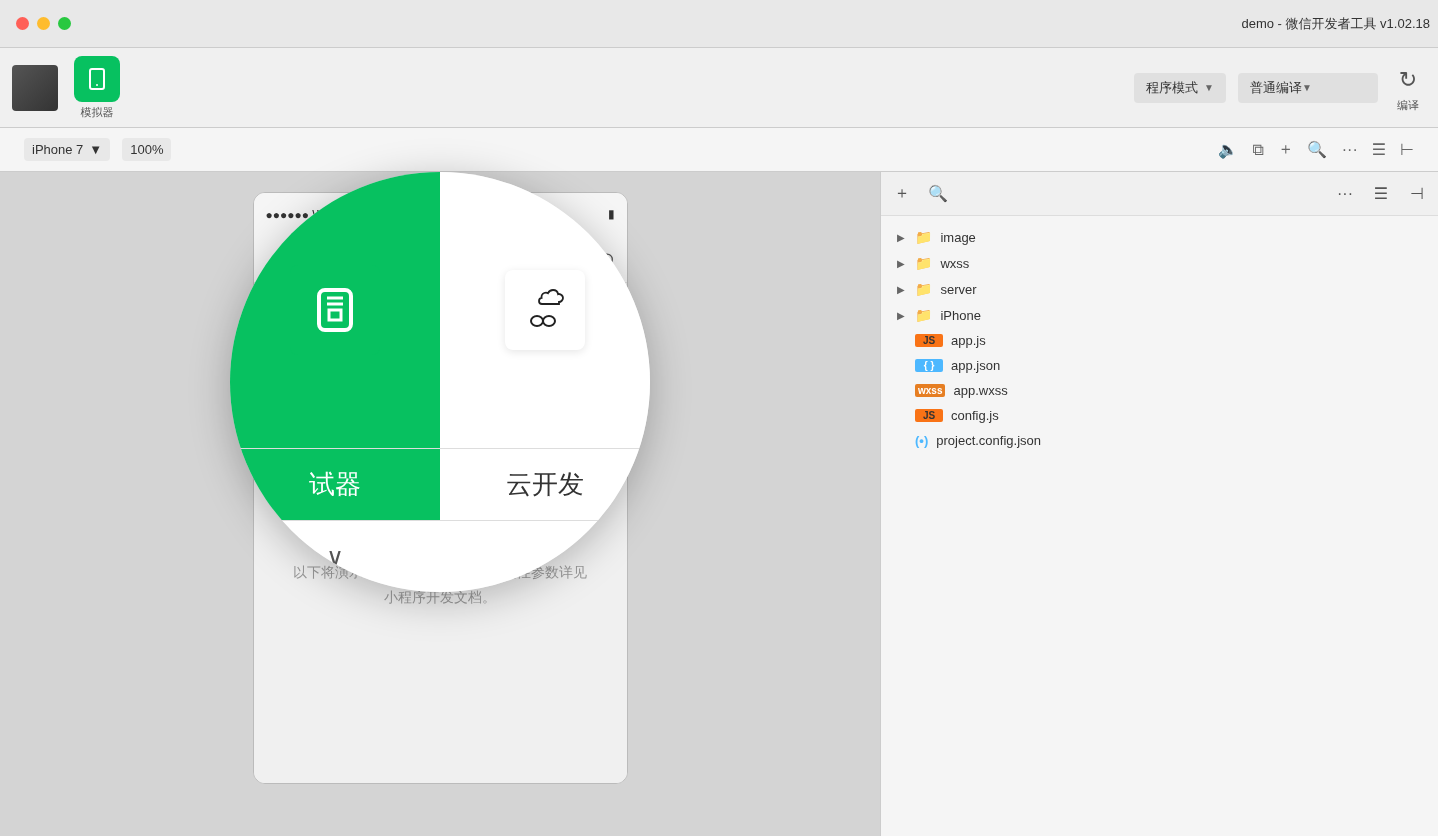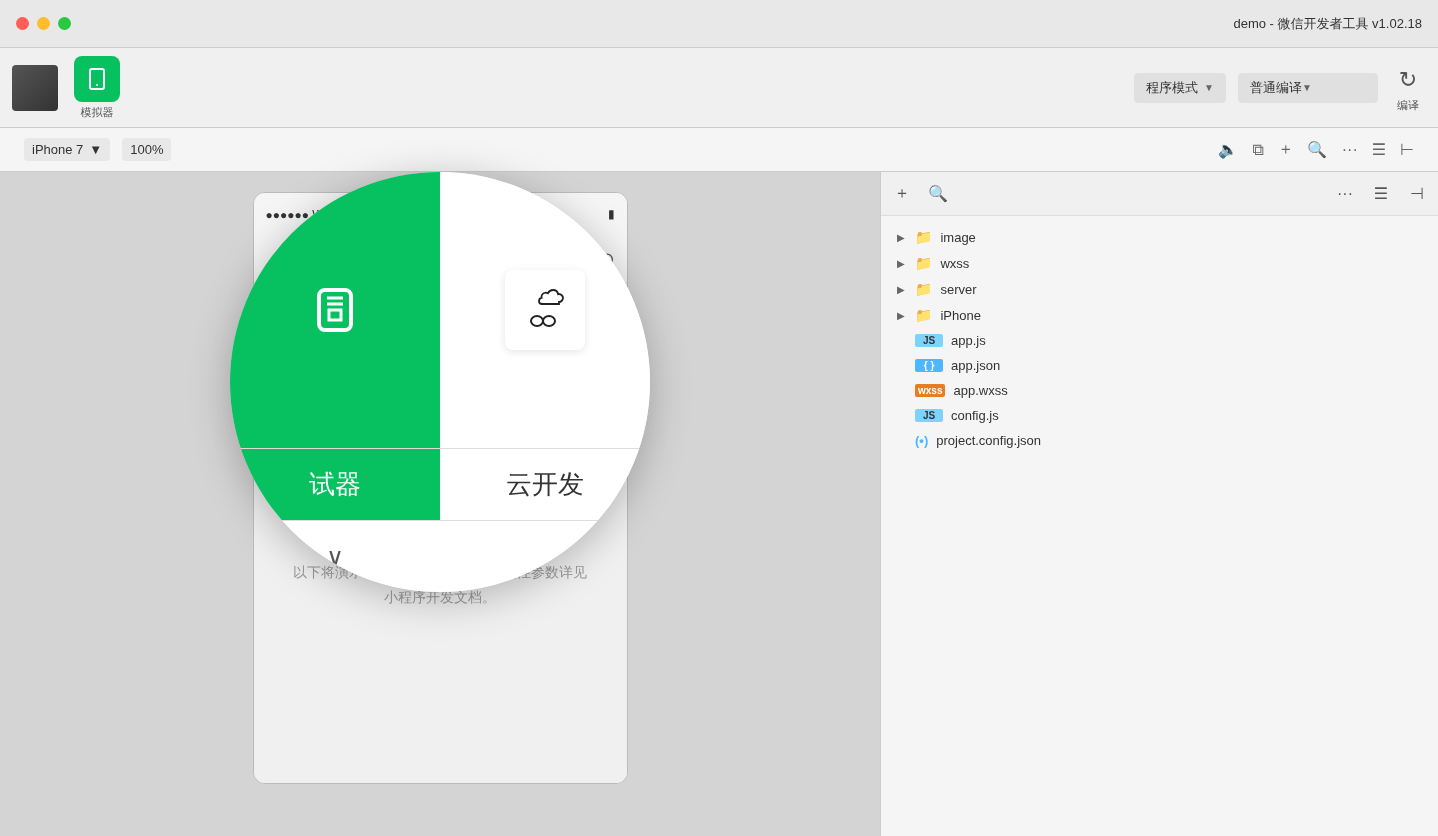--- a/index.html
+++ b/index.html
@@ -30,21 +30,21 @@
     .traffic-light {
       width: 13px;
       height: 13px;
       border-radius: 50%;
     }
     .tl-close { background: #ff5f57; }
     .tl-min { background: #febc2e; }
     .tl-max { background: #28c840; }
     .title-bar-title {
       position: absolute;
-      right: 16px;
+      right: 8px;
       font-size: 13px;
       color: #333;
     }
 
     
     .toolbar {
       height: 80px;
       background: #f0f0f0;
       border-bottom: 1px solid #ccc;
       display: flex;
@@ -317,21 +317,21 @@
       color: #aaa;
     }
     .file-badge {
       font-size: 10px;
       font-weight: bold;
       padding: 1px 3px;
       border-radius: 2px;
       min-width: 28px;
       text-align: center;
     }
-    .badge-js { background: #7dd3fc; color: #333; }
+    .badge-js { background: #f97316; color: #333; }
     .badge-json { background: #4db8ff; color: #fff; }
     .badge-wxss { background: #e67e22; color: #fff; }
     .badge-config2 { color: #4db8ff; font-size: 13px; font-weight: bold; }
 
     
     .magnifier-overlay {
       position: absolute;
       top: 0;
       left: 50%;
       transform: translateX(-50%);

